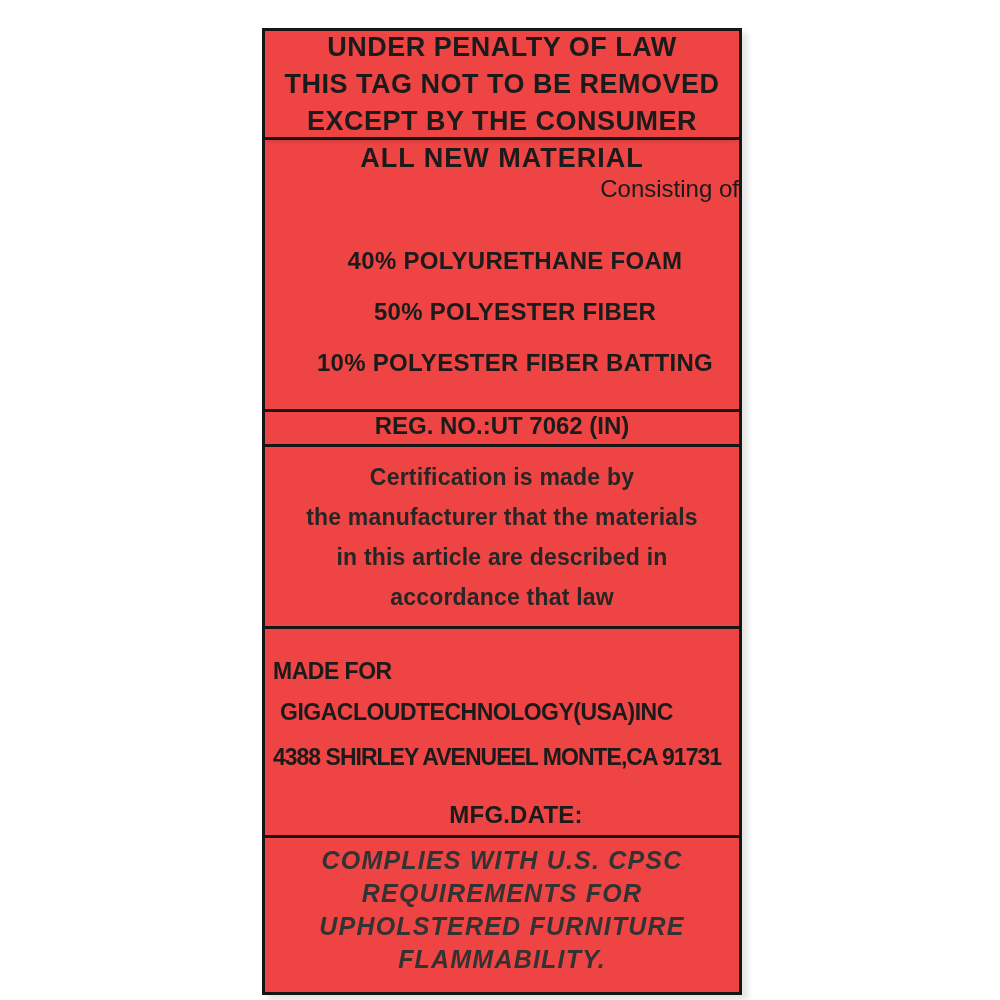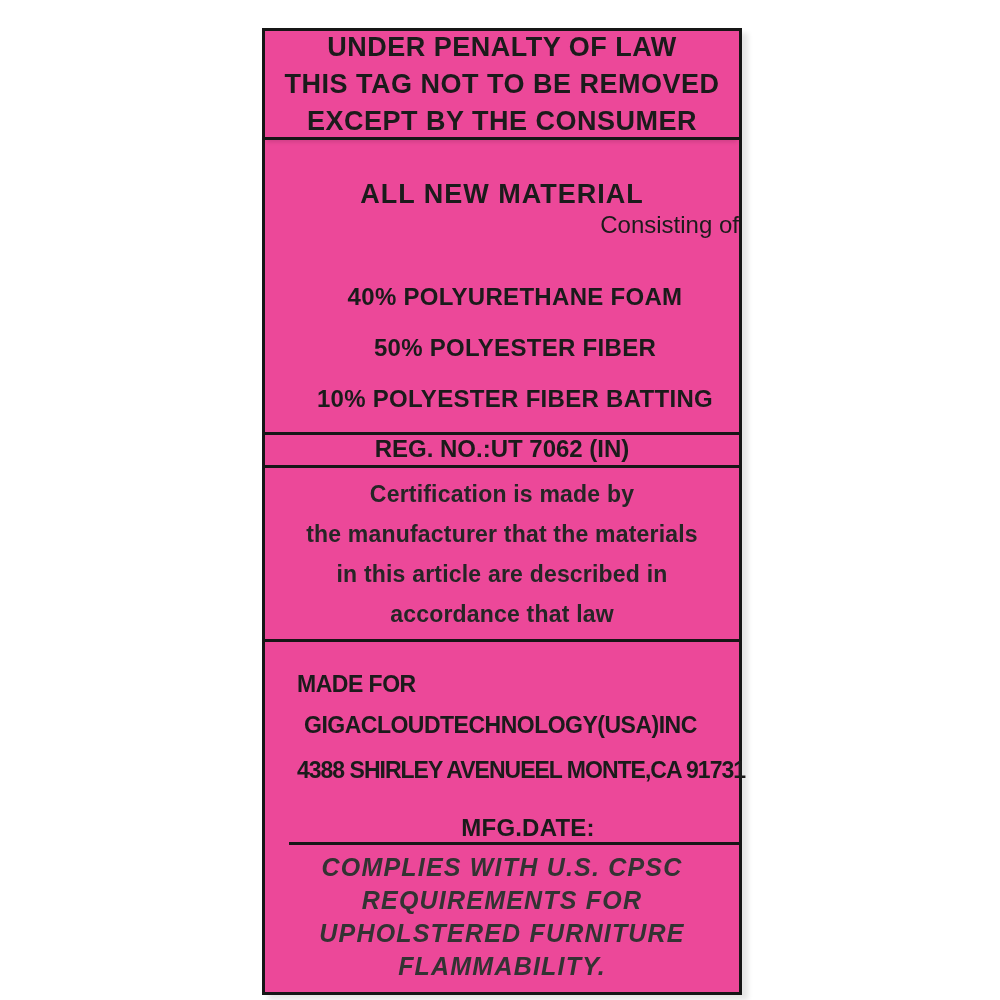--- a/index.html
+++ b/index.html
@@ -17,21 +17,21 @@
     height: 1000px;
     background: #ffffff;
     overflow: hidden;
   }
   .label {
     position: absolute;
     left: 262px;
     top: 28px;
     width: 480px;
     height: 967px;
-    background: #ec4899;
+    background: #ef4444;
     border: 3px solid #161616;
     box-sizing: border-box;
     box-shadow: 6px 5px 5px rgba(0,0,0,0.10);
     color: #1b1b1b;
     display: flex;
     flex-direction: column;
   }
   .section {
     box-sizing: border-box;
     border-bottom: 3px solid #161616;
@@ -50,21 +50,20 @@
     font-size: 27px;
     font-weight: 700;
     line-height: 37px;
     letter-spacing: 0.5px;
     white-space: nowrap;
   }
   
   .sec-materials {
     height: 273px;
     padding-top: 2px;
-    margin-top: 36px;
   }
   .mat-title {
     text-align: center;
     font-size: 27px;
     font-weight: 700;
     letter-spacing: 1px;
     line-height: 32px;
   }
   .mat-subtitle {
     text-align: right;
@@ -111,21 +110,20 @@
     color: #262626;
     line-height: 40px;
     letter-spacing: 0.2px;
     white-space: nowrap;
   }
   
   .sec-madefor {
     height: 209px;
     padding: 30px 8px 0 8px;
     font-weight: 700;
-    margin-left: 24px;
   }
   .mf-label {
     font-size: 23px;
     letter-spacing: -0.5px;
     line-height: 24px;
     white-space: nowrap;
   }
   .mf-company {
     margin-top: 17px;
     padding-left: 7px;

